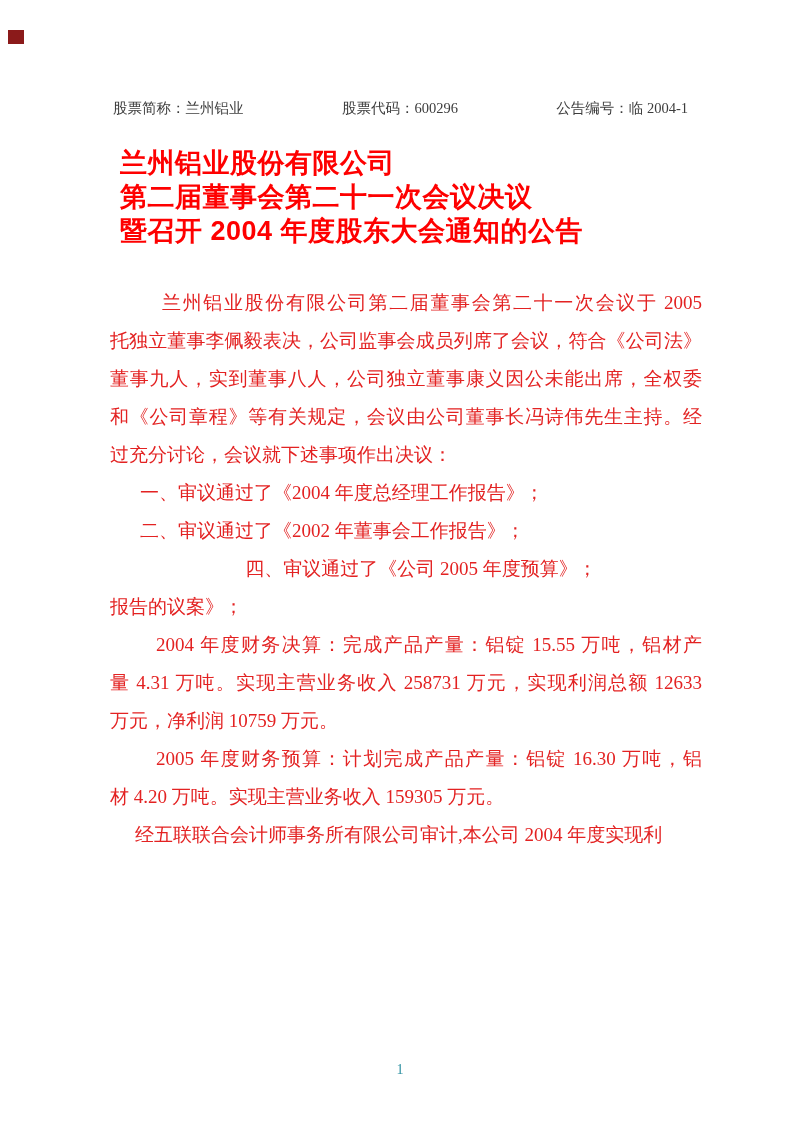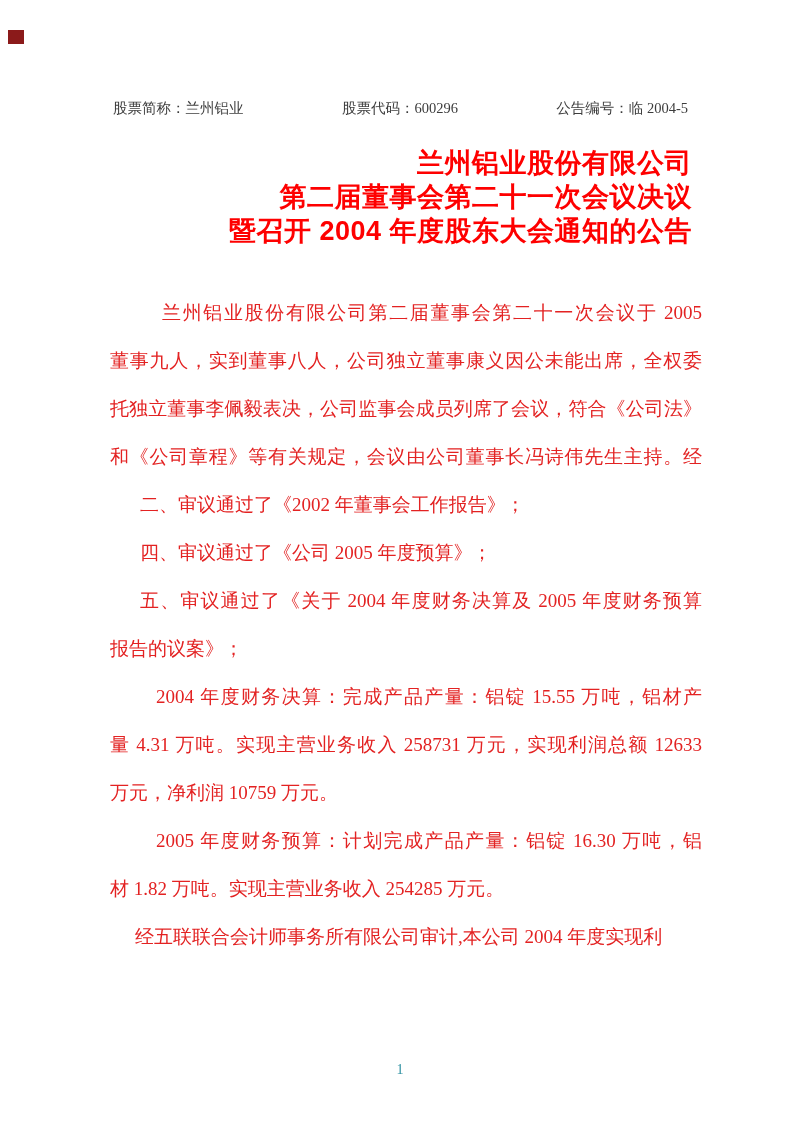--- a/index.html
+++ b/index.html
@@ -31,45 +31,44 @@
     width: 575px;
     display: flex;
     justify-content: space-between;
     font-size: 14.5px;
     line-height: 16px;
     color: var(--meta-color, #3c3c3c);
     white-space: nowrap;
   }
   .title-block {
     position: absolute;
-    left: 100px;
+    left: 120px;
     top: 146px;
     width: 592px;
-    text-align: right;
+    text-align: left;
     font-family: "Liberation Sans", "DejaVu Sans", sans-serif;
     font-weight: bold;
     font-size: 27px;
     line-height: 34px;
     color: var(--title-color, #fe0000);
     letter-spacing: 0.5px;
   }
   .doc-body {
     position: absolute;
     left: 110px;
     top: 284px;
     width: 592px;
     font-size: 19px;
     line-height: 38px;
     color: var(--body-color, #e32222);
   }
   .doc-body .line {
     height: 38px;
     white-space: nowrap;
     text-align: left;
-    margin-top: 10px;
   }
   .doc-body .line.just {
     white-space: normal;
     text-align: justify;
     text-align-last: justify;
   }
   .page-number {
     position: absolute;
     left: 0;
     top: 1062px;
@@ -83,41 +82,42 @@
 </head>
 <body>
 
 <div class="page">
 
   <div class="corner-mark"></div>
 
   <div class="meta-row">
     <span>股票简称：兰州铝业</span>
     <span>股票代码：600296</span>
-    <span>公告编号：临 2004-5</span>
+    <span>公告编号：临 2004-1</span>
   </div>
 
   <div class="title-block" id="title-block">
       <div class="title-line">兰州铝业股份有限公司</div>
       <div class="title-line">第二届董事会第二十一次会议决议</div>
       <div class="title-line">暨召开 2004 年度股东大会通知的公告</div>
     </div>
 
   <div class="doc-body" id="doc-body">
       <div class="line just" style="padding-left: 52px;">兰州铝业股份有限公司第二届董事会第二十一次会议于 2005</div>
+      <div class="line just">托独立董事李佩毅表决，公司监事会成员列席了会议，符合《公司法》</div>
       <div class="line just">董事九人，实到董事八人，公司独立董事康义因公未能出席，全权委</div>
-      <div class="line just">托独立董事李佩毅表决，公司监事会成员列席了会议，符合《公司法》</div>
       <div class="line just">和《公司章程》等有关规定，会议由公司董事长冯诗伟先生主持。经</div>
+      <div class="line">过充分讨论，会议就下述事项作出决议：</div>
+      <div class="line" style="padding-left: 30px;">一、审议通过了《2004 年度总经理工作报告》；</div>
       <div class="line" style="padding-left: 30px;">二、审议通过了《2002 年董事会工作报告》；</div>
-      <div class="line" style="padding-left: 30px;">四、审议通过了《公司 2005 年度预算》；</div>
-      <div class="line just" style="padding-left: 30px;">五、审议通过了《关于 2004 年度财务决算及 2005 年度财务预算</div>
+      <div class="line" style="padding-left: 30px; text-align: center;">四、审议通过了《公司 2005 年度预算》；</div>
       <div class="line">报告的议案》；</div>
       <div class="line just" style="padding-left: 46px;">2004 年度财务决算：完成产品产量：铝锭 15.55 万吨，铝材产</div>
       <div class="line just">量 4.31 万吨。实现主营业务收入 258731 万元，实现利润总额 12633</div>
       <div class="line">万元，净利润 10759 万元。</div>
       <div class="line just" style="padding-left: 46px;">2005 年度财务预算：计划完成产品产量：铝锭 16.30 万吨，铝</div>
-      <div class="line">材 1.82 万吨。实现主营业务收入 254285 万元。</div>
+      <div class="line">材 4.20 万吨。实现主营业务收入 159305 万元。</div>
       <div class="line" style="padding-left: 25px;">经五联联合会计师事务所有限公司审计,本公司 2004 年度实现利</div>
     </div>
 
   <div class="page-number">1</div>
 
 </div>
 
 </body></html>

